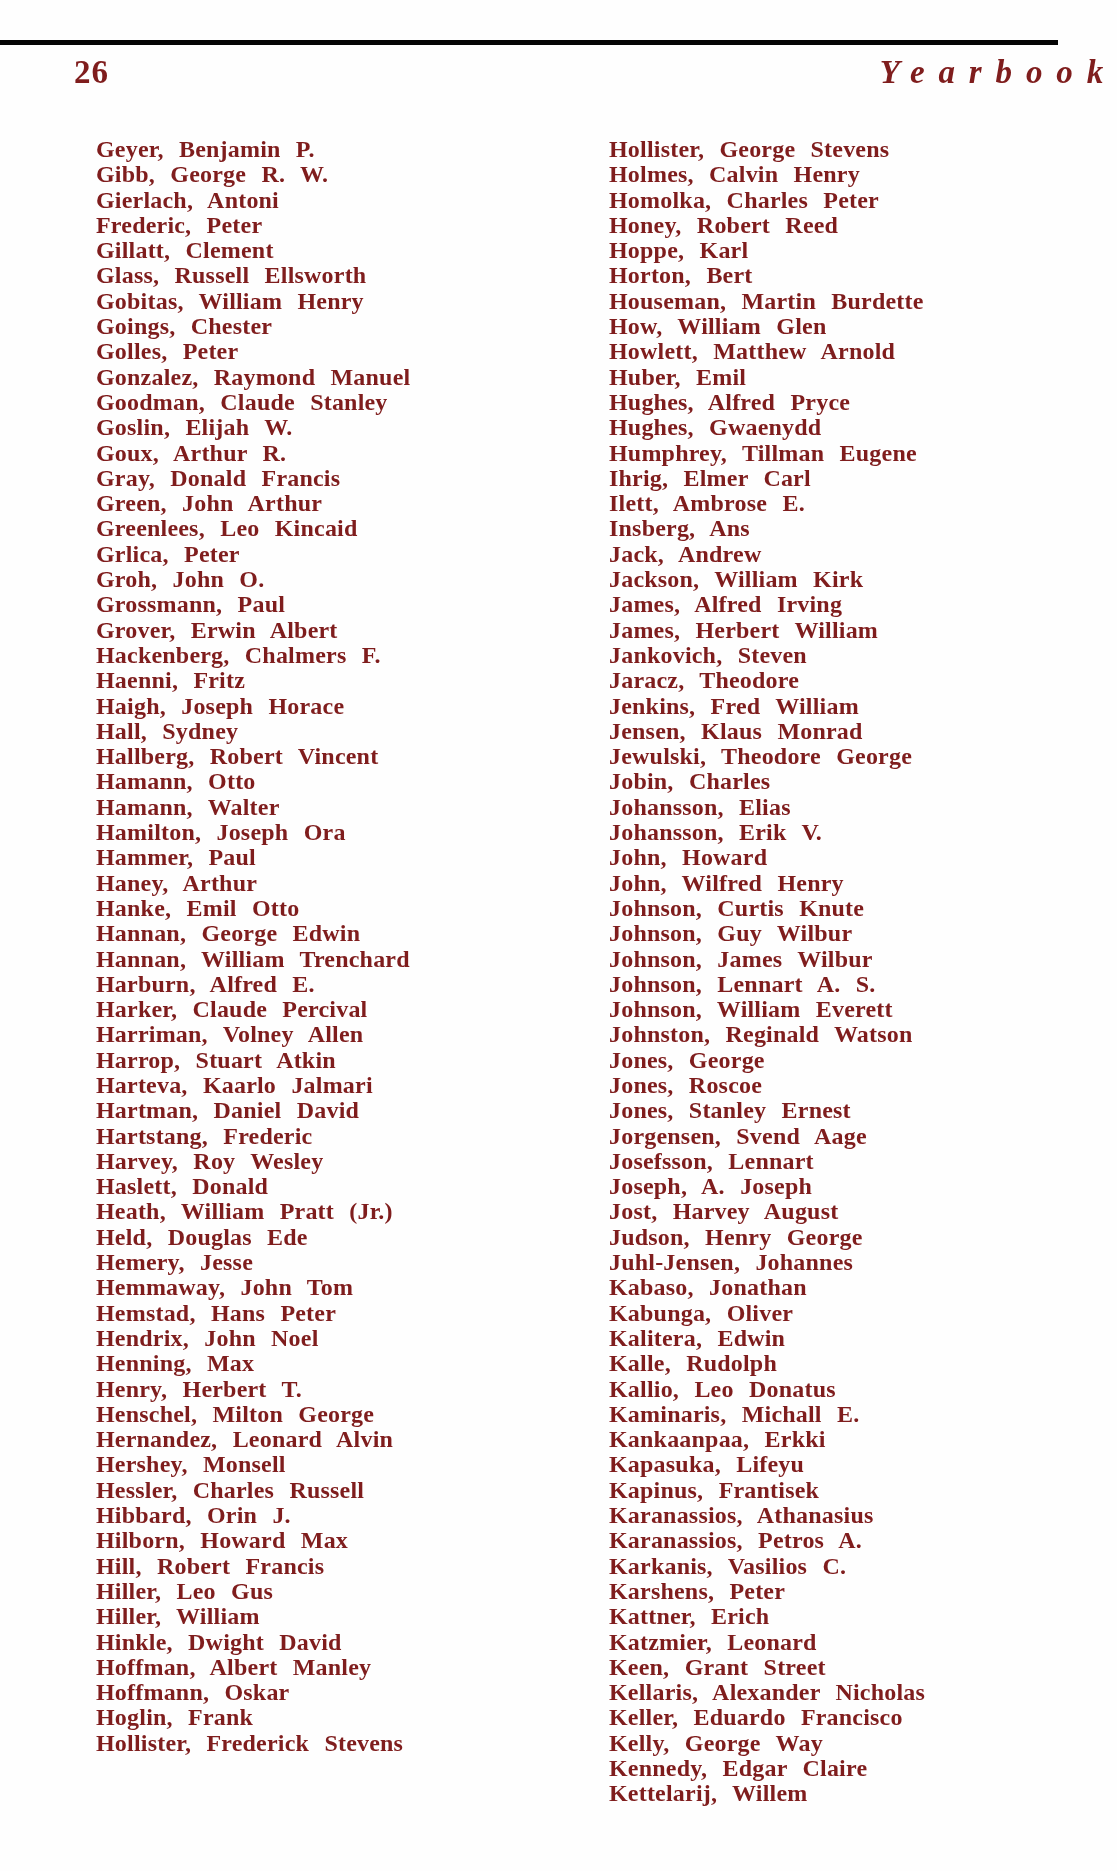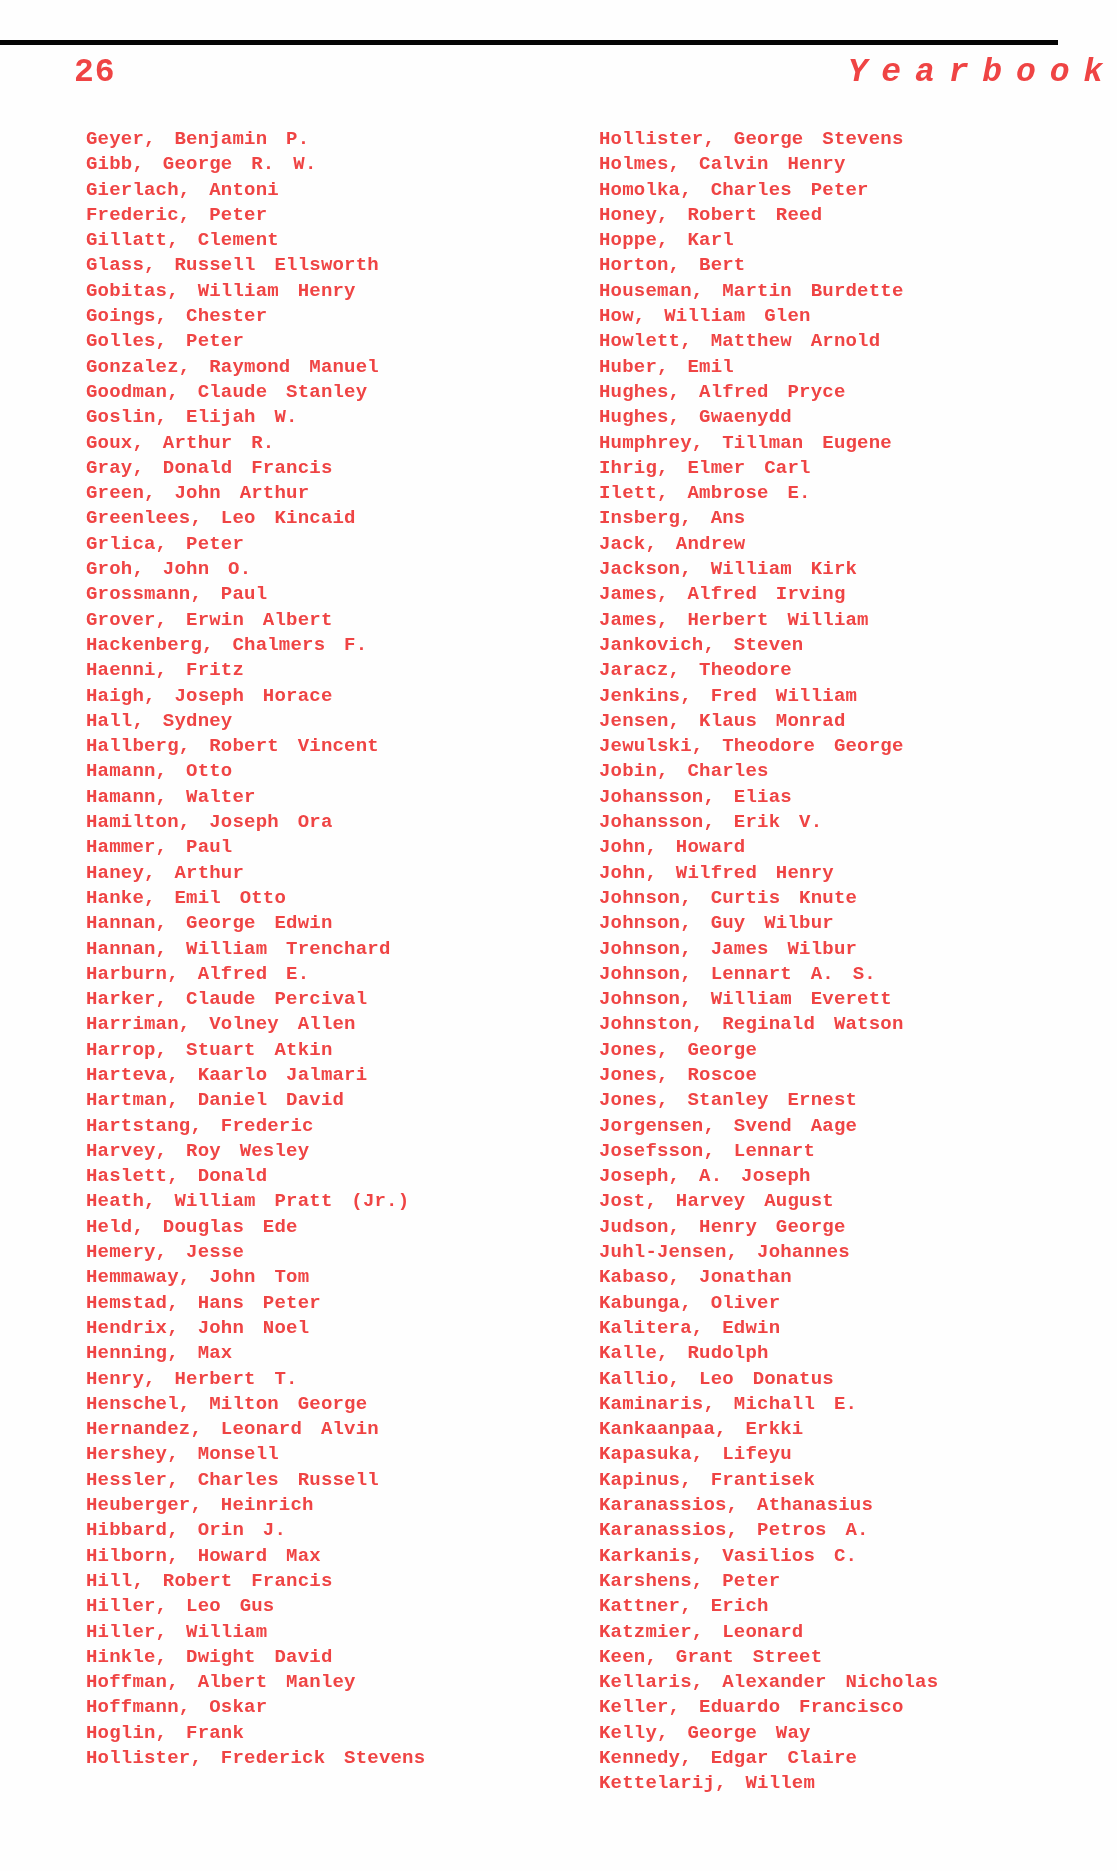--- a/index.html
+++ b/index.html
@@ -5,22 +5,22 @@
   html, body {
     margin: 0;
     padding: 0;
     background: #ffffff;
   }
   #page {
     position: relative;
     width: 1117px;
     height: 1871px;
     background: #fefefe;
-    font-family: Liberation Mono, monospace;
-    color: #ef4444;
+    font-family: Liberation Serif, serif;
+    color: #7f1d1d;
     overflow: hidden;
   }
   
   #scan-line {
     position: absolute;
     top: 40px;
     left: 0;
     width: 1058px;
     height: 5px;
     background: #050505;
@@ -47,24 +47,24 @@
     width: 1117px;
     text-align: right;
     font-size: 33px;
     font-weight: bold;
     font-style: italic;
     letter-spacing: 0.42em;
   }
   .name-col {
     position: absolute;
     top: 121px;
-    margin: 6px;
+    margin: 16px;
     padding: 0;
     list-style: none;
-    font-size: 19px;
+    font-size: 24px;
     font-weight: bold;
     line-height: 25.3px;
     word-spacing: 0.38em;
     white-space: nowrap;
     letter-spacing: 0.2px;
   }
   #col-left  { left: 80px;  width: 490px; }
   #col-right { left: 593px; width: 524px; }
 </style>
 </head>
@@ -126,21 +126,20 @@
       <li>Hemery, Jesse</li>
       <li>Hemmaway, John Tom</li>
       <li>Hemstad, Hans Peter</li>
       <li>Hendrix, John Noel</li>
       <li>Henning, Max</li>
       <li>Henry, Herbert T.</li>
       <li>Henschel, Milton George</li>
       <li>Hernandez, Leonard Alvin</li>
       <li>Hershey, Monsell</li>
       <li>Hessler, Charles Russell</li>
-      <li>Heuberger, Heinrich</li>
       <li>Hibbard, Orin J.</li>
       <li>Hilborn, Howard Max</li>
       <li>Hill, Robert Francis</li>
       <li>Hiller, Leo Gus</li>
       <li>Hiller, William</li>
       <li>Hinkle, Dwight David</li>
       <li>Hoffman, Albert Manley</li>
       <li>Hoffmann, Oskar</li>
       <li>Hoglin, Frank</li>
       <li>Hollister, Frederick Stevens</li>

